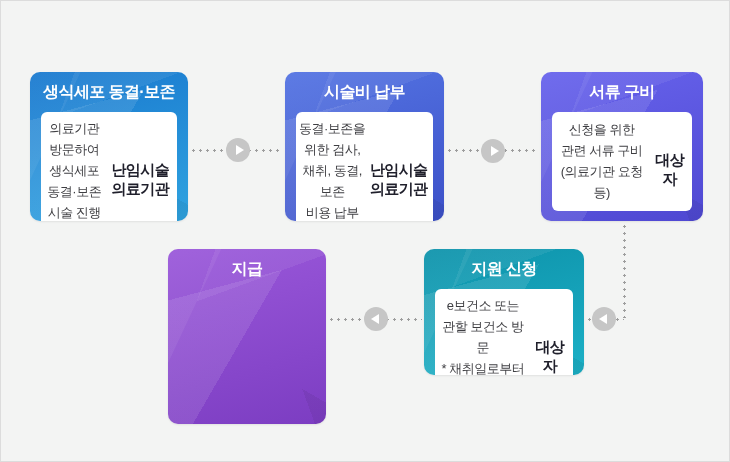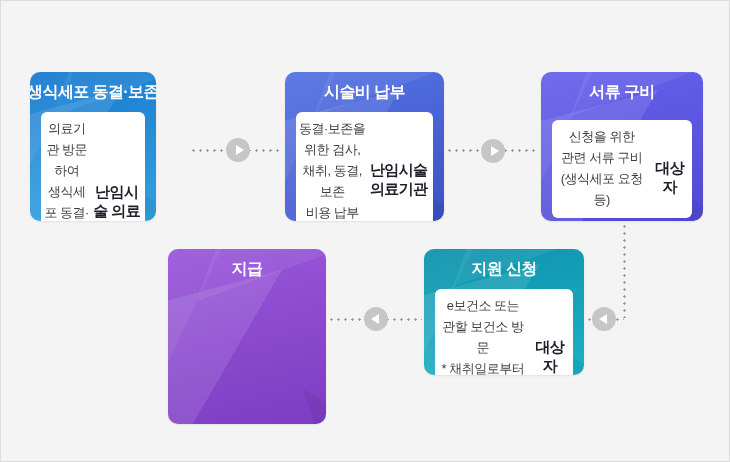--- a/index.html
+++ b/index.html
@@ -73,23 +73,23 @@
     width:0;height:0;margin-left:3px;
     border-top:5px solid transparent;border-bottom:5px solid transparent;
     border-left:8px solid #ffffff;
   }
   .tri-left{
     width:0;height:0;margin-right:3px;
     border-top:5px solid transparent;border-bottom:5px solid transparent;
     border-right:8px solid #ffffff;
   }
   
-  #card-0{left:29px;top:71px;width:126px;height:149px;}
+  #card-0{left:29px;top:71px;width:158px;height:149px;}
   #card-1{left:284px;top:71px;width:159px;height:149px;}
-  #card-2{left:540px;top:71px;width:162px;height:149px;gap:8px;}
+  #card-2{left:540px;top:71px;width:162px;height:149px;}
   #card-4{left:167px;top:248px;width:158px;height:175px;}
   #card-3{left:423px;top:248px;width:160px;height:126px;}
   #line-1{left:189px;top:148px;width:93px;}
   #line-2{left:445px;top:148px;width:93px;}
   #line-3{left:327px;top:317px;width:94px;}
   #line-4{left:585px;top:317px;width:38px;}
   #line-v{left:622px;top:222px;height:95px;}
   #arrow-1{left:225px;top:137px;}
   #arrow-2{left:480px;top:138px;}
   #arrow-3{left:363px;top:306px;}
@@ -124,21 +124,21 @@
     </div>
   </div>
 
   <div class="card" id="card-2" style="background: linear-gradient(165deg, rgb(103, 99, 236), rgb(79, 72, 210));">
     <div class="card-header">
       <span class="card-title">서류 구비</span>
     </div>
     <div class="card-panel">
       <div class="card-body">신청을 위한
 관련 서류 구비
-(생식세포 요청 등)</div>
+(의료기관 요청 등)</div>
       <div class="card-actor">대상자</div>
     </div>
   </div>
 
   <div class="card" id="card-3" style="background: linear-gradient(165deg, rgb(14, 147, 171), rgb(28, 176, 198));">
     <div class="card-header">
       <span class="card-title">지원 신청</span>
     </div>
     <div class="card-panel">
       <div class="card-body">e보건소 또는

